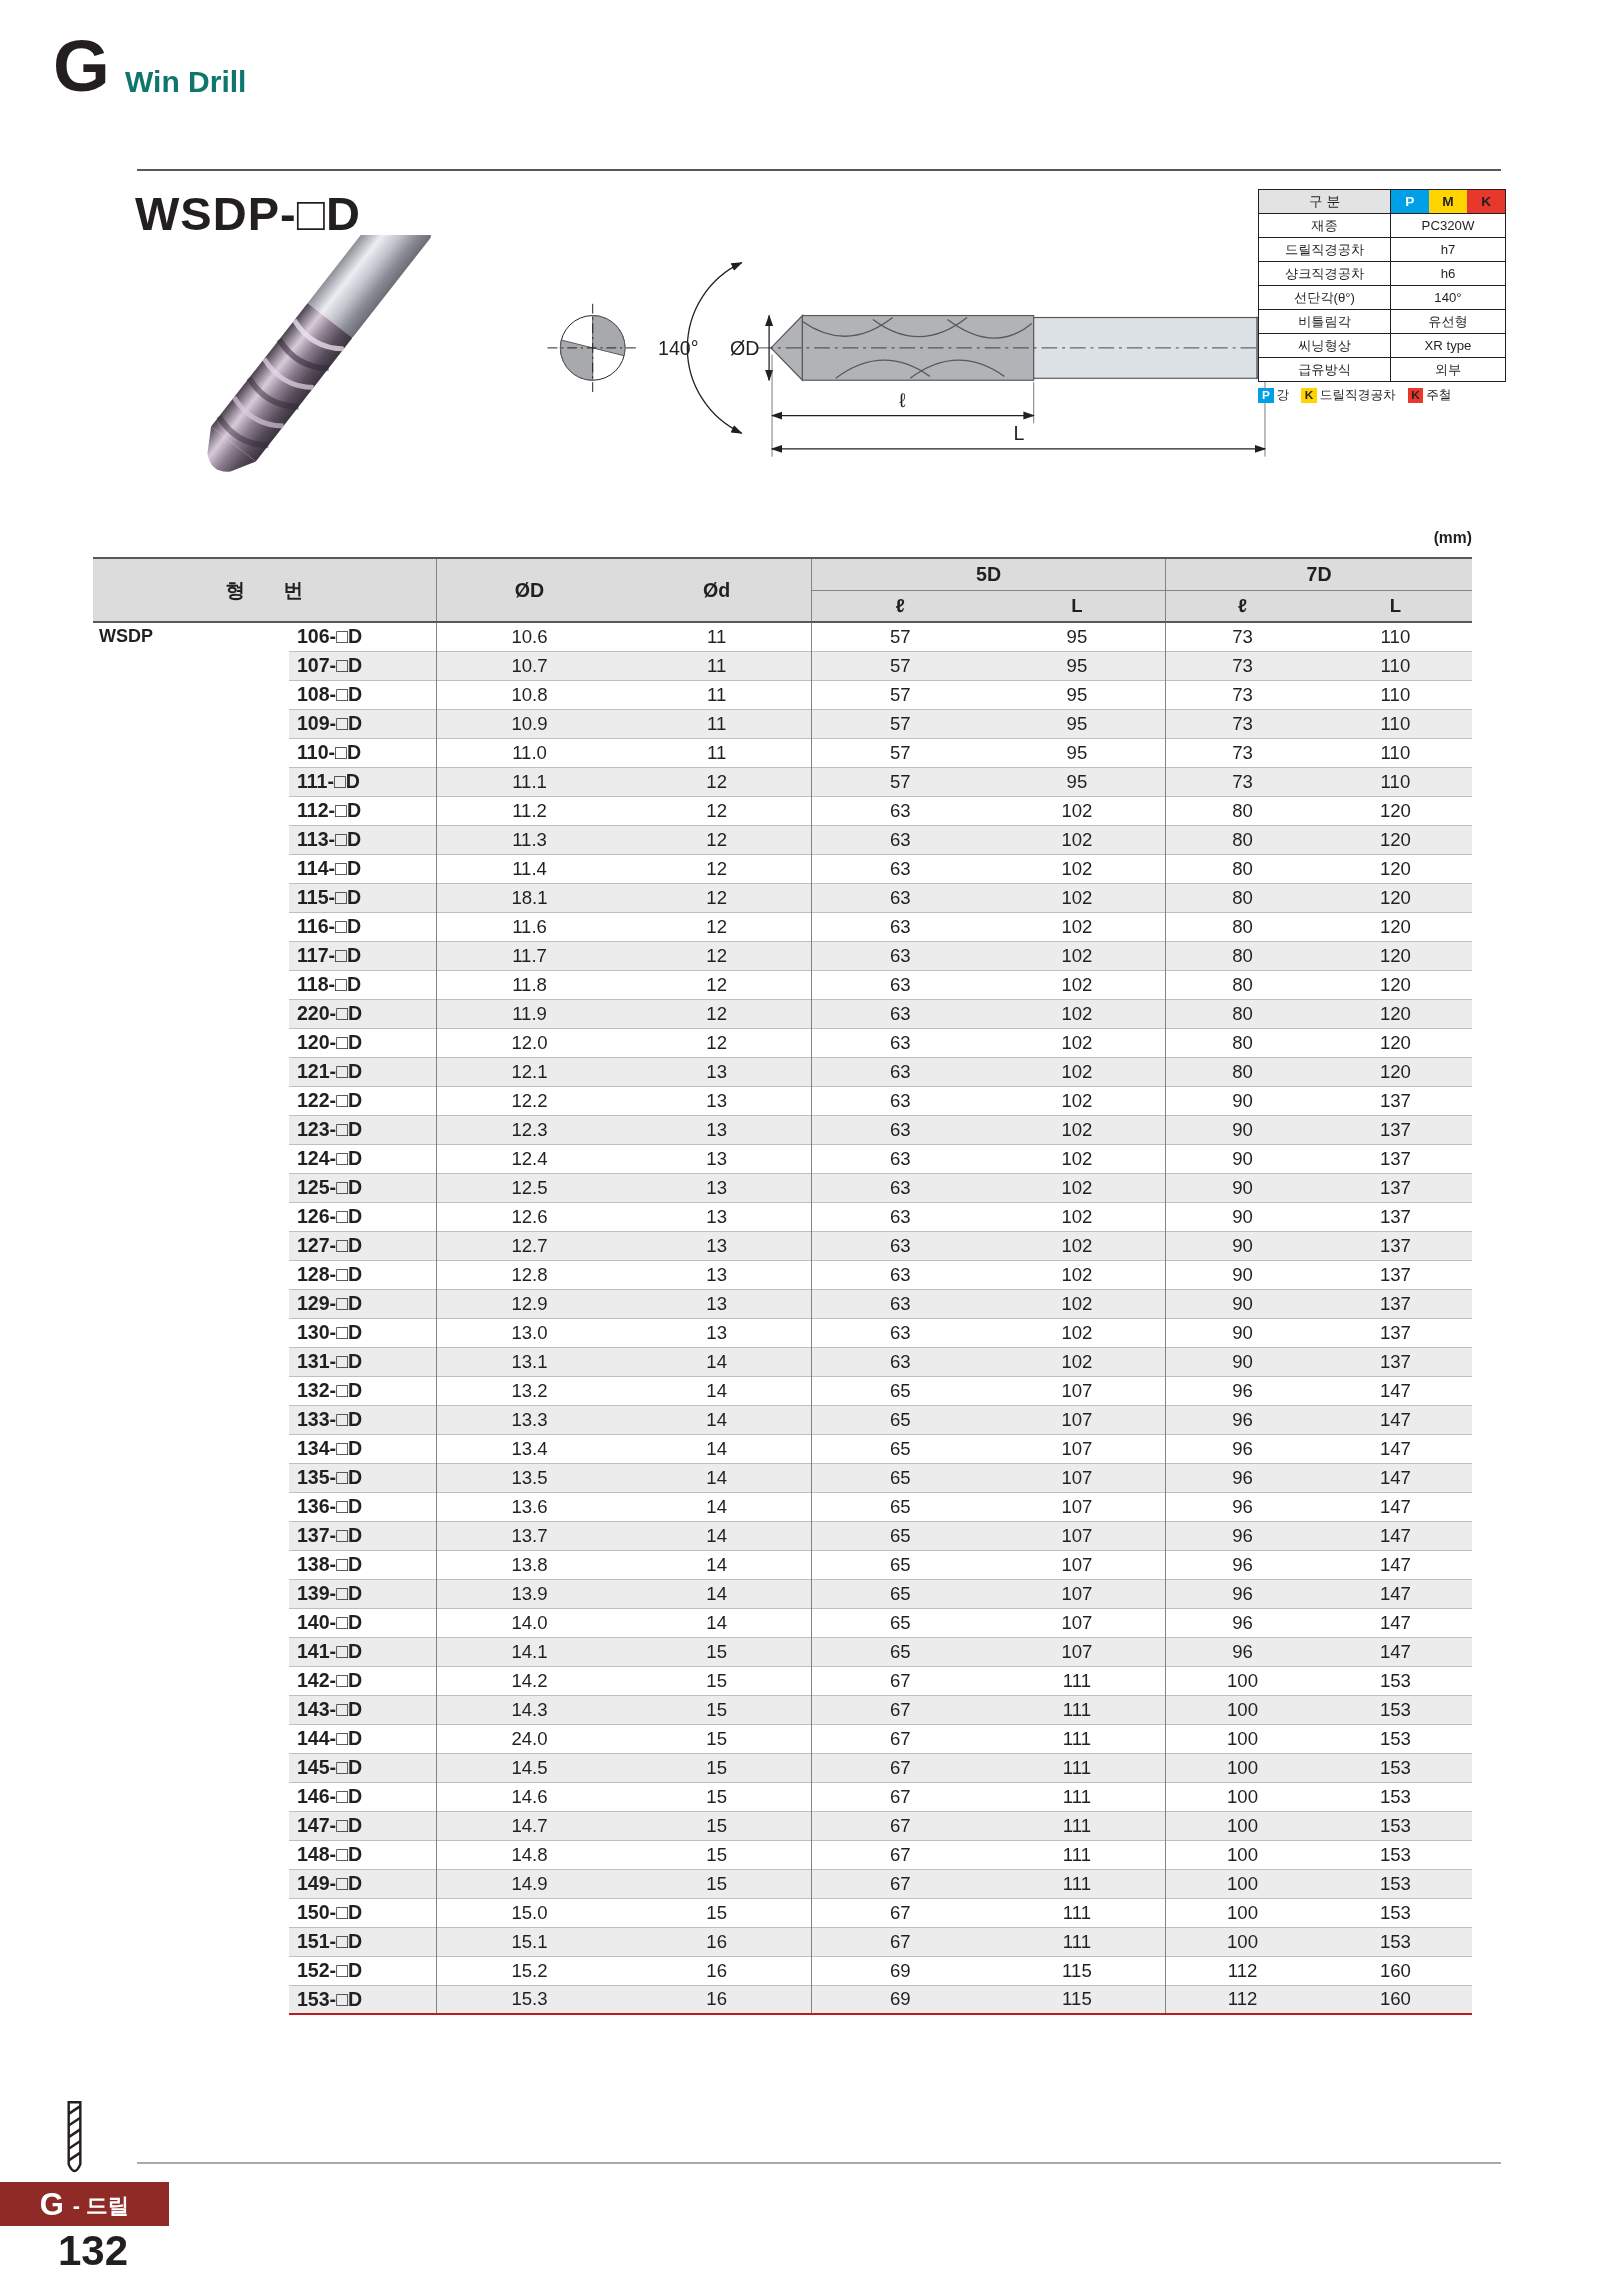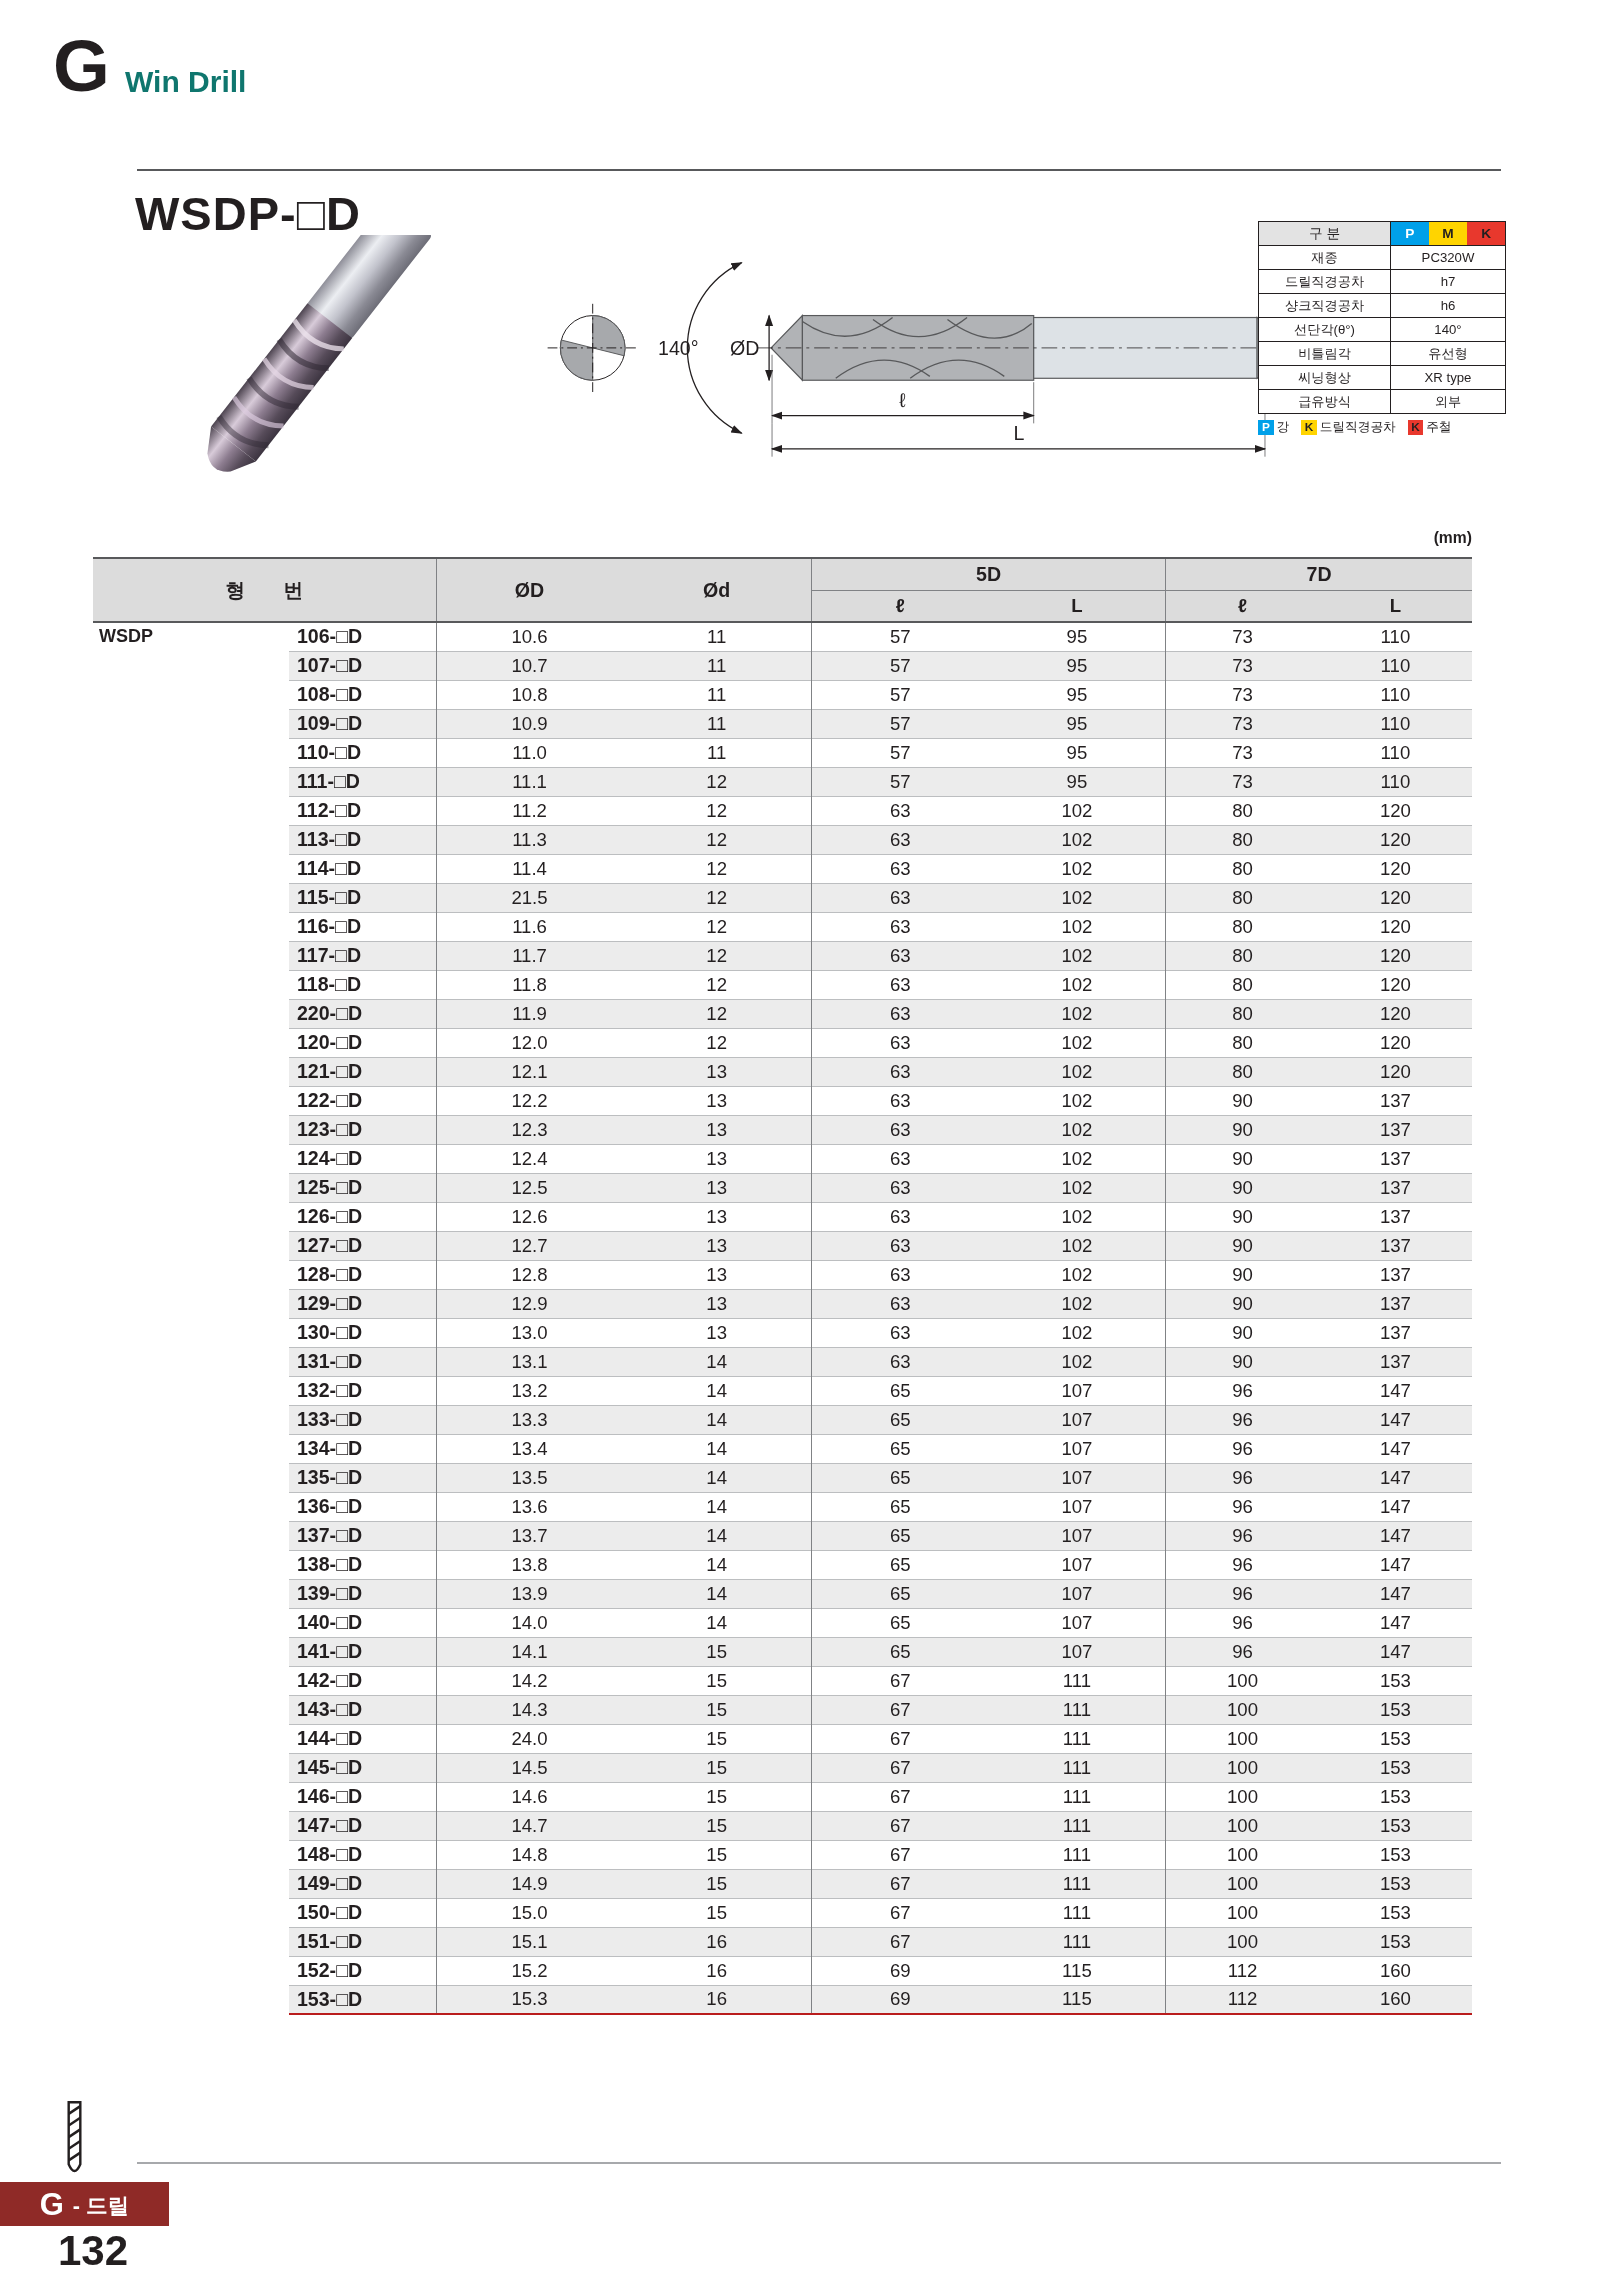--- a/index.html
+++ b/index.html
@@ -16,21 +16,21 @@
 
   
   .photo { position:absolute; left:98px; top:235px; width:392px; height:274px; }
 
   
   .drawing { position:absolute; left:524px; top:245px; width:794px; height:245px; }
   .drawing text { font-family:"Liberation Sans", sans-serif; fill:#231f20; }
 
   
   .spec-wrap { position:absolute; left:1258px; top:189px; width:248px; }
-  table.spec { border-collapse:collapse; width:248px; table-layout:fixed;margin-top:32px; }
+  table.spec { border-collapse:collapse; width:248px; table-layout:fixed; }
   table.spec td { border:1px solid #231f20; height:24px; text-align:center; font-size:13.2px; color:#231f20; padding:0; }
   table.spec td.lbl { width:132px; background:#fff; }
   table.spec tr.head td.lbl { background:#e3e3e3; font-size:13.7px; }
   table.spec td.badge { border-left:none; border-right:none; font-weight:bold; font-size:13.7px; }
   table.spec td.badge.first { border-left:1px solid #231f20; }
   table.spec td.badge.last  { border-right:1px solid #231f20; }
   .spec-legend { margin-top:4.9px; display:flex; align-items:center; gap:11.8px; font-size:12.7px; color:#231f20; }
   .spec-legend .item { display:flex; align-items:center; gap:2.9px; }
   .spec-legend .sq { width:15.7px; height:15.7px; display:flex; align-items:center; justify-content:center; font-size:11.8px; font-weight:bold; }
 
@@ -319,21 +319,21 @@
     <td class="model">114-□D</td>
     <td class="vline">11.4</td>
     <td>12</td>
     <td class="vline">63</td>
     <td>102</td>
     <td class="vline">80</td>
     <td>120</td>
   </tr>
         <tr>
     <td class="model">115-□D</td>
-    <td class="vline">21.5</td>
+    <td class="vline">18.1</td>
     <td>12</td>
     <td class="vline">63</td>
     <td>102</td>
     <td class="vline">80</td>
     <td>120</td>
   </tr>
         <tr>
     <td class="model">116-□D</td>
     <td class="vline">11.6</td>
     <td>12</td>

